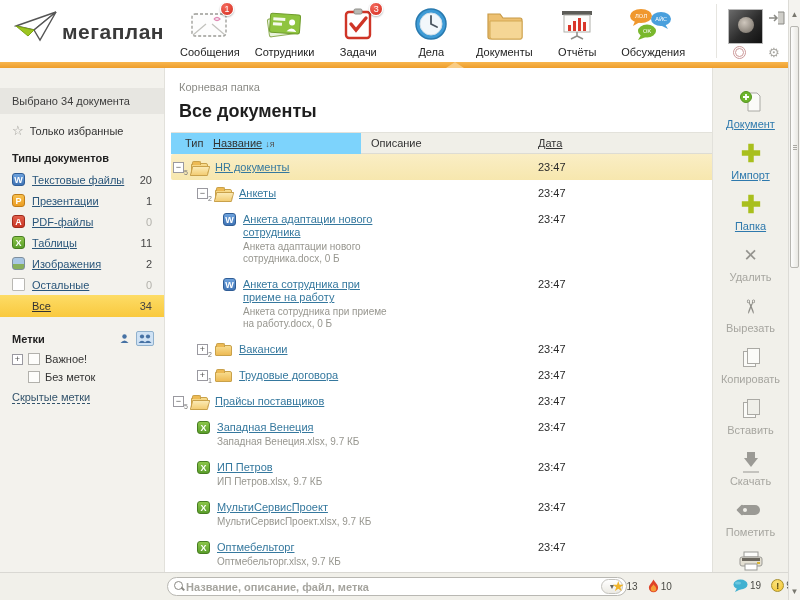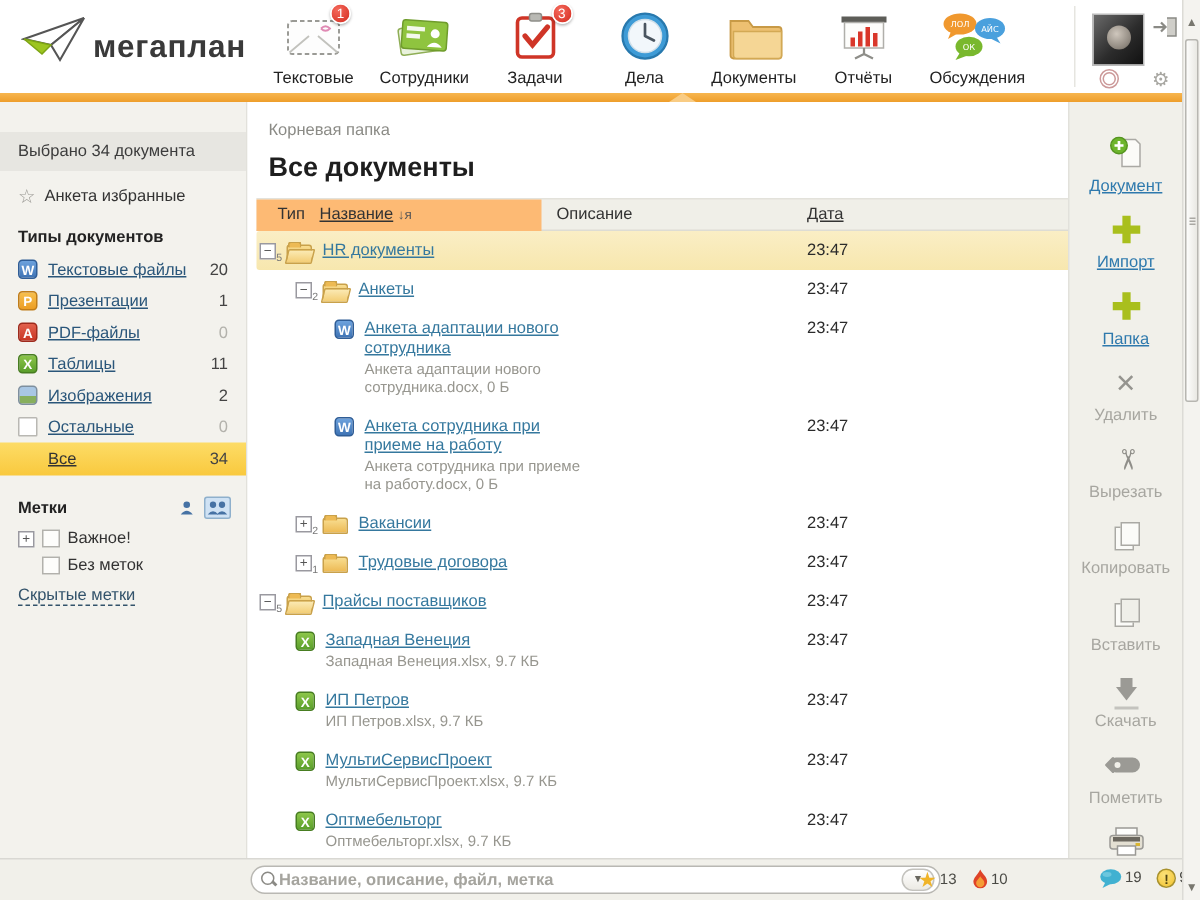--- a/index.html
+++ b/index.html
@@ -80,21 +80,21 @@
                  cursor:pointer; }
 
   
   .main { position:absolute; left:165px; top:68px; width:605px; height:504px; background:#fff; overflow:hidden; }
   .breadcrumb { margin:13px 0 0 14px; font-size:11px; color:#8b8b86; }
   .page-title { margin:8px 0 10px 14px; font-size:18px; font-weight:bold; color:#1e1e1e; }
   .thead { position:relative; height:22px; margin:0 6px; background:#f0efe8;
            border-top:1px solid #e3e2db; border-bottom:1px solid #dddcd4; font-size:11px; }
   .th { position:absolute; top:4px; color:#333; }
   .th-type { left:14px; }
-  .th-name { left:0; top:0; padding:4px 10px 0 42px; height:21px; background:#fdba74; left:0px; width:190px; }
+  .th-name { left:0; top:0; padding:4px 10px 0 42px; height:21px; background:#7dd3fc; left:0px; width:190px; }
   .th-name u { text-decoration:underline; cursor:pointer; }
   .sort-glyph { font-size:9px; color:#555; }
   .th-desc { left:200px; }
   .th-date { left:367px; text-decoration:underline; cursor:pointer; }
 
   .rows { margin:0 6px; font-size:11px; }
   .trow { position:relative; padding:7px 0 6px 2px; }
   .trow.hl { background:linear-gradient(#faeec5,#f7e7ae); border-radius:2px; }
   .trow.ind1 { padding-left:26px; }
   .trow.ind2 { padding-left:52px; }
@@ -195,21 +195,21 @@
   <div class="nav">
     <div class="nav-item">
       <div class="nav-icon">
         <svg width="38" height="28" viewBox="0 0 38 28">
           <rect x="2" y="4" width="34" height="22" rx="3" fill="#fdfdfd" stroke="#9a9a95" stroke-width="1.3" stroke-dasharray="3,2"></rect>
           <path d="M3 25 L16 14 M35 25 L22 14" stroke="#c2c2bd" stroke-width="1.2" fill="none"></path>
           <path d="M24 9 q3 -3 6 0 q-3 3 -6 0" fill="none" stroke="#e08ab4" stroke-width="1.2"></path>
         </svg>
         <span class="badge">1</span>
       </div>
-      <span class="nav-label">Текстовые</span>
+      <span class="nav-label">Сообщения</span>
     </div>
 
     <div class="nav-item">
       <div class="nav-icon">
         <svg width="40" height="30" viewBox="0 0 40 30">
           <g transform="rotate(-8 20 15)">
             <rect x="4" y="8" width="30" height="18" rx="2" fill="#e9f2dc" stroke="#8fae56"></rect>
           </g>
           <g transform="rotate(4 20 15)">
             <rect x="6" y="5" width="30" height="19" rx="2" fill="#8fc43f" stroke="#6f9c2c"></rect>
@@ -302,21 +302,21 @@
 </div>
 
 <div class="accent-bar"></div>
 <div class="accent-notch"></div>
 
 <div class="sidebar">
   <div class="sel-band">Выбрано 34 документа</div>
 
   <div class="fav-row">
     <span class="star-outline">☆</span>
-    <span>Анкета избранные</span>
+    <span>Только избранные</span>
   </div>
 
   <div class="side-heading">Типы документов</div>
 
   <div class="type-item">
     <span class="ficon word"></span>
     <a class="type-link">Текстовые файлы</a>
     <span class="type-count">20</span>
   </div>
   <div class="type-item">

